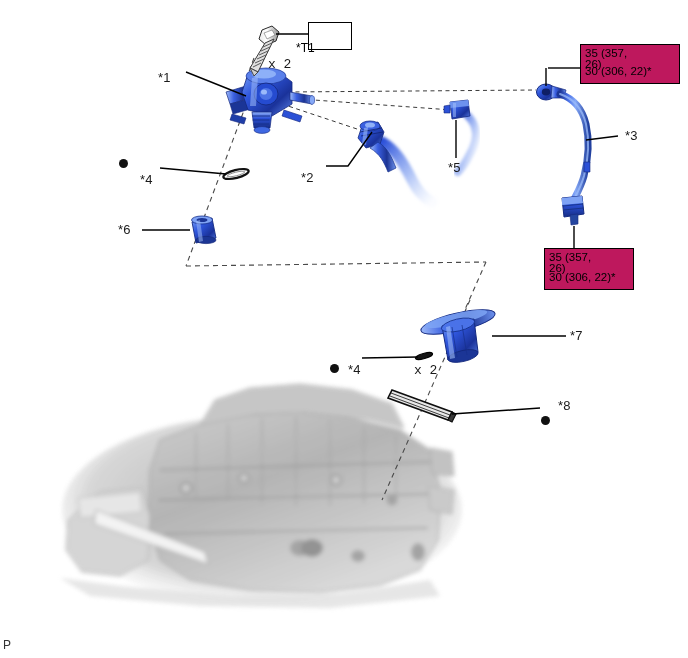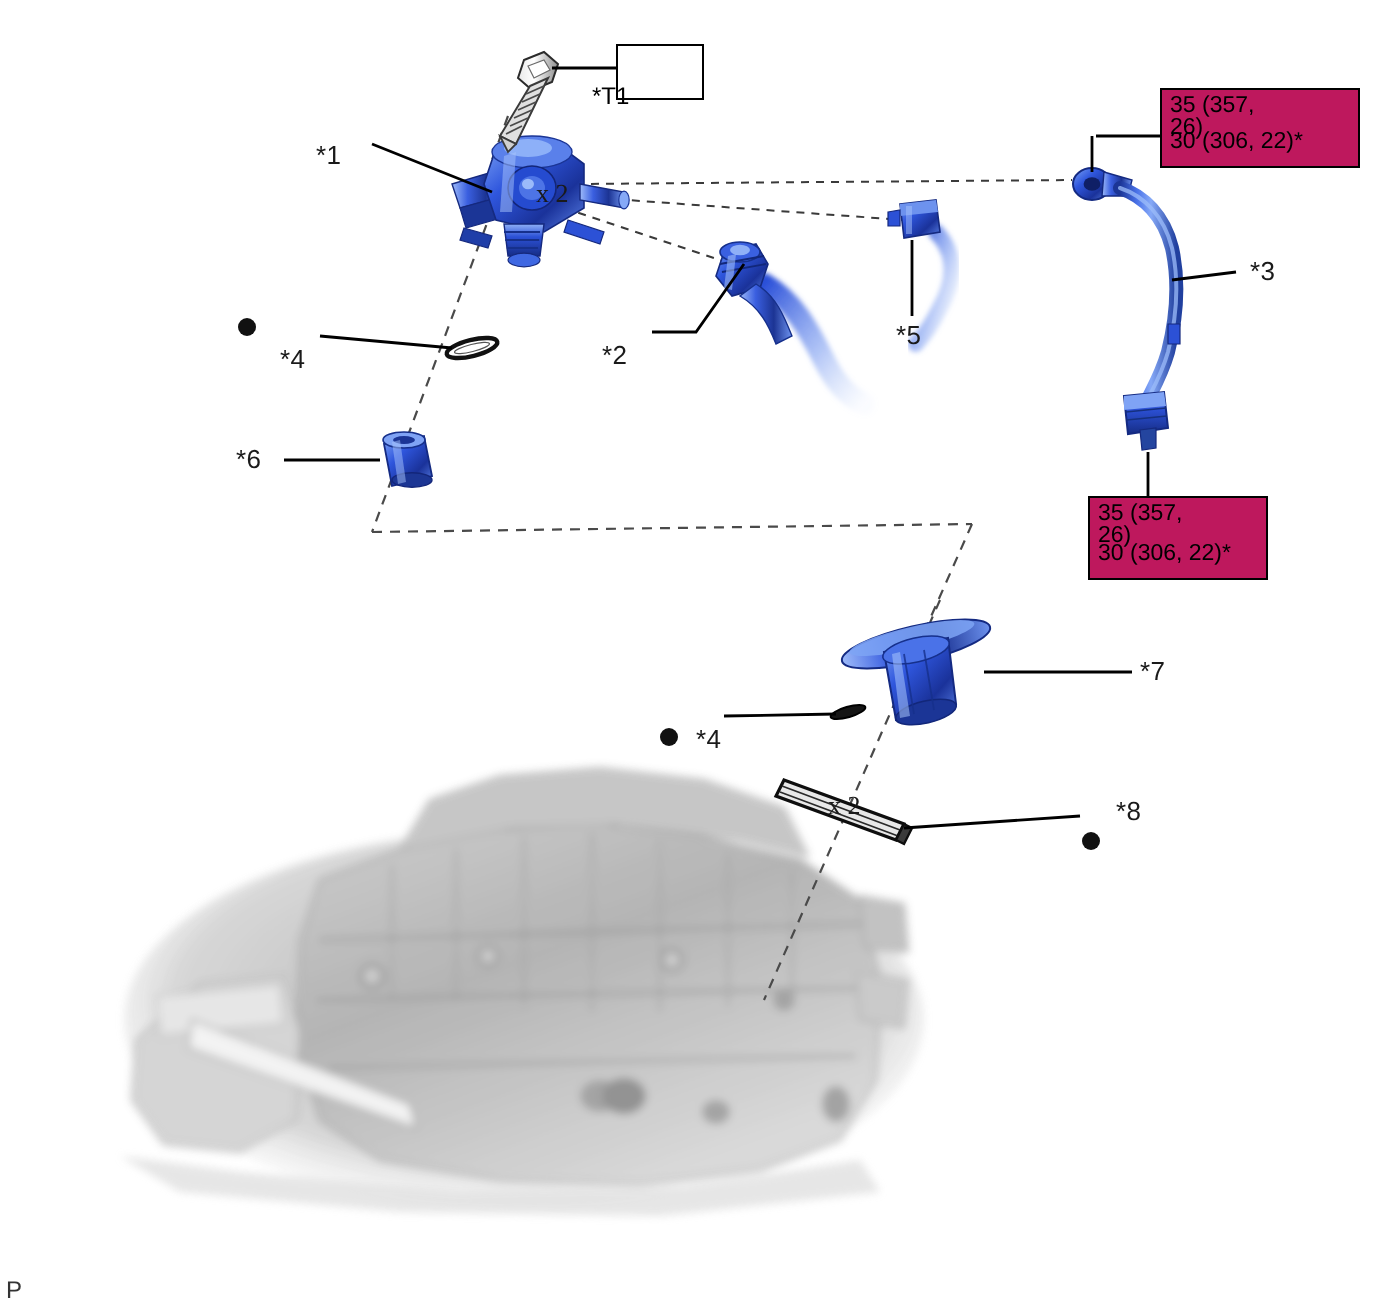--- a/index.html
+++ b/index.html
@@ -27,25 +27,24 @@
   .callout {
     position: absolute;
     font-family: "Liberation Sans", sans-serif;
     font-size: 13px;
     color: #1a1a1a;
     white-space: nowrap;
     letter-spacing: 0.2px;
   }
   .qty-label {
     position: absolute;
-    font-family: Liberation Serif, serif;
+    font-family: Liberation Mono, monospace;
     font-size: 13px;
     color: #1a1a1a;
     white-space: nowrap;
-    margin-top: 32px;
   }
   .torque-box {
     position: absolute;
     border: 1.6px solid #000000;
     background: #be185d;
     font-family: "Liberation Sans", sans-serif;
     font-size: 11.5px;
     color: #000000;
     line-height: 11px;
     padding: 3px 4px 2px 4px;

